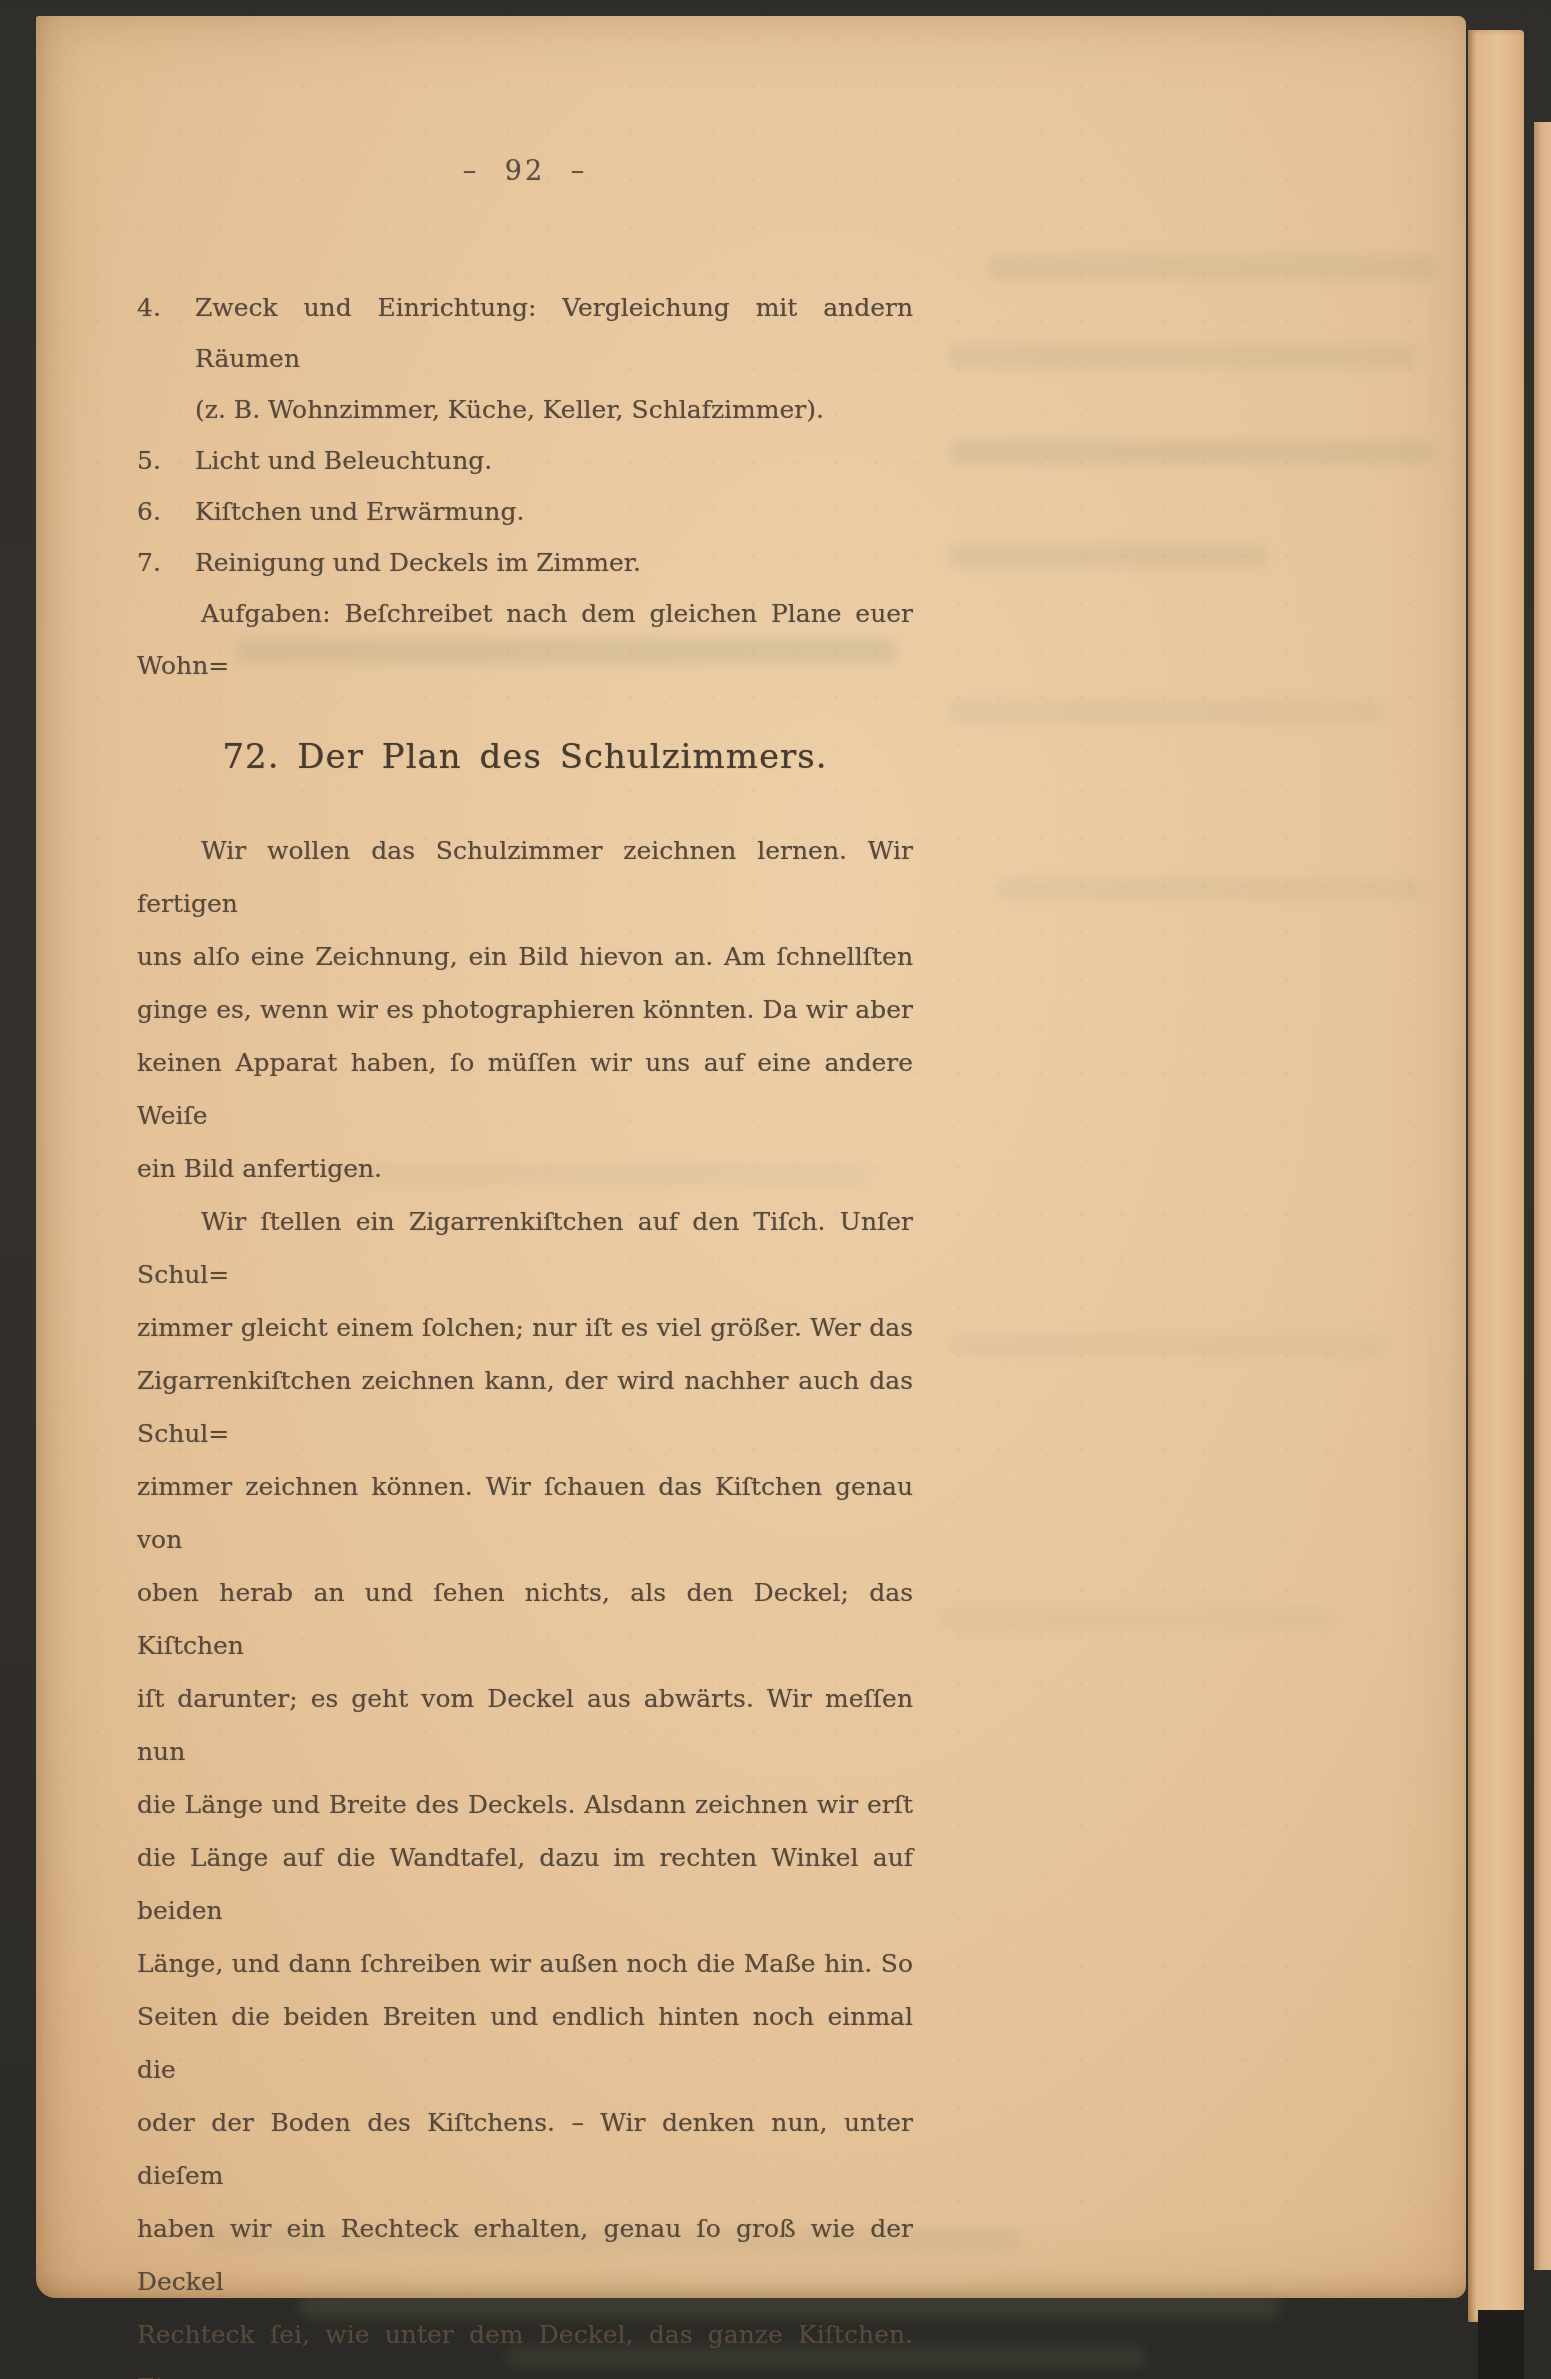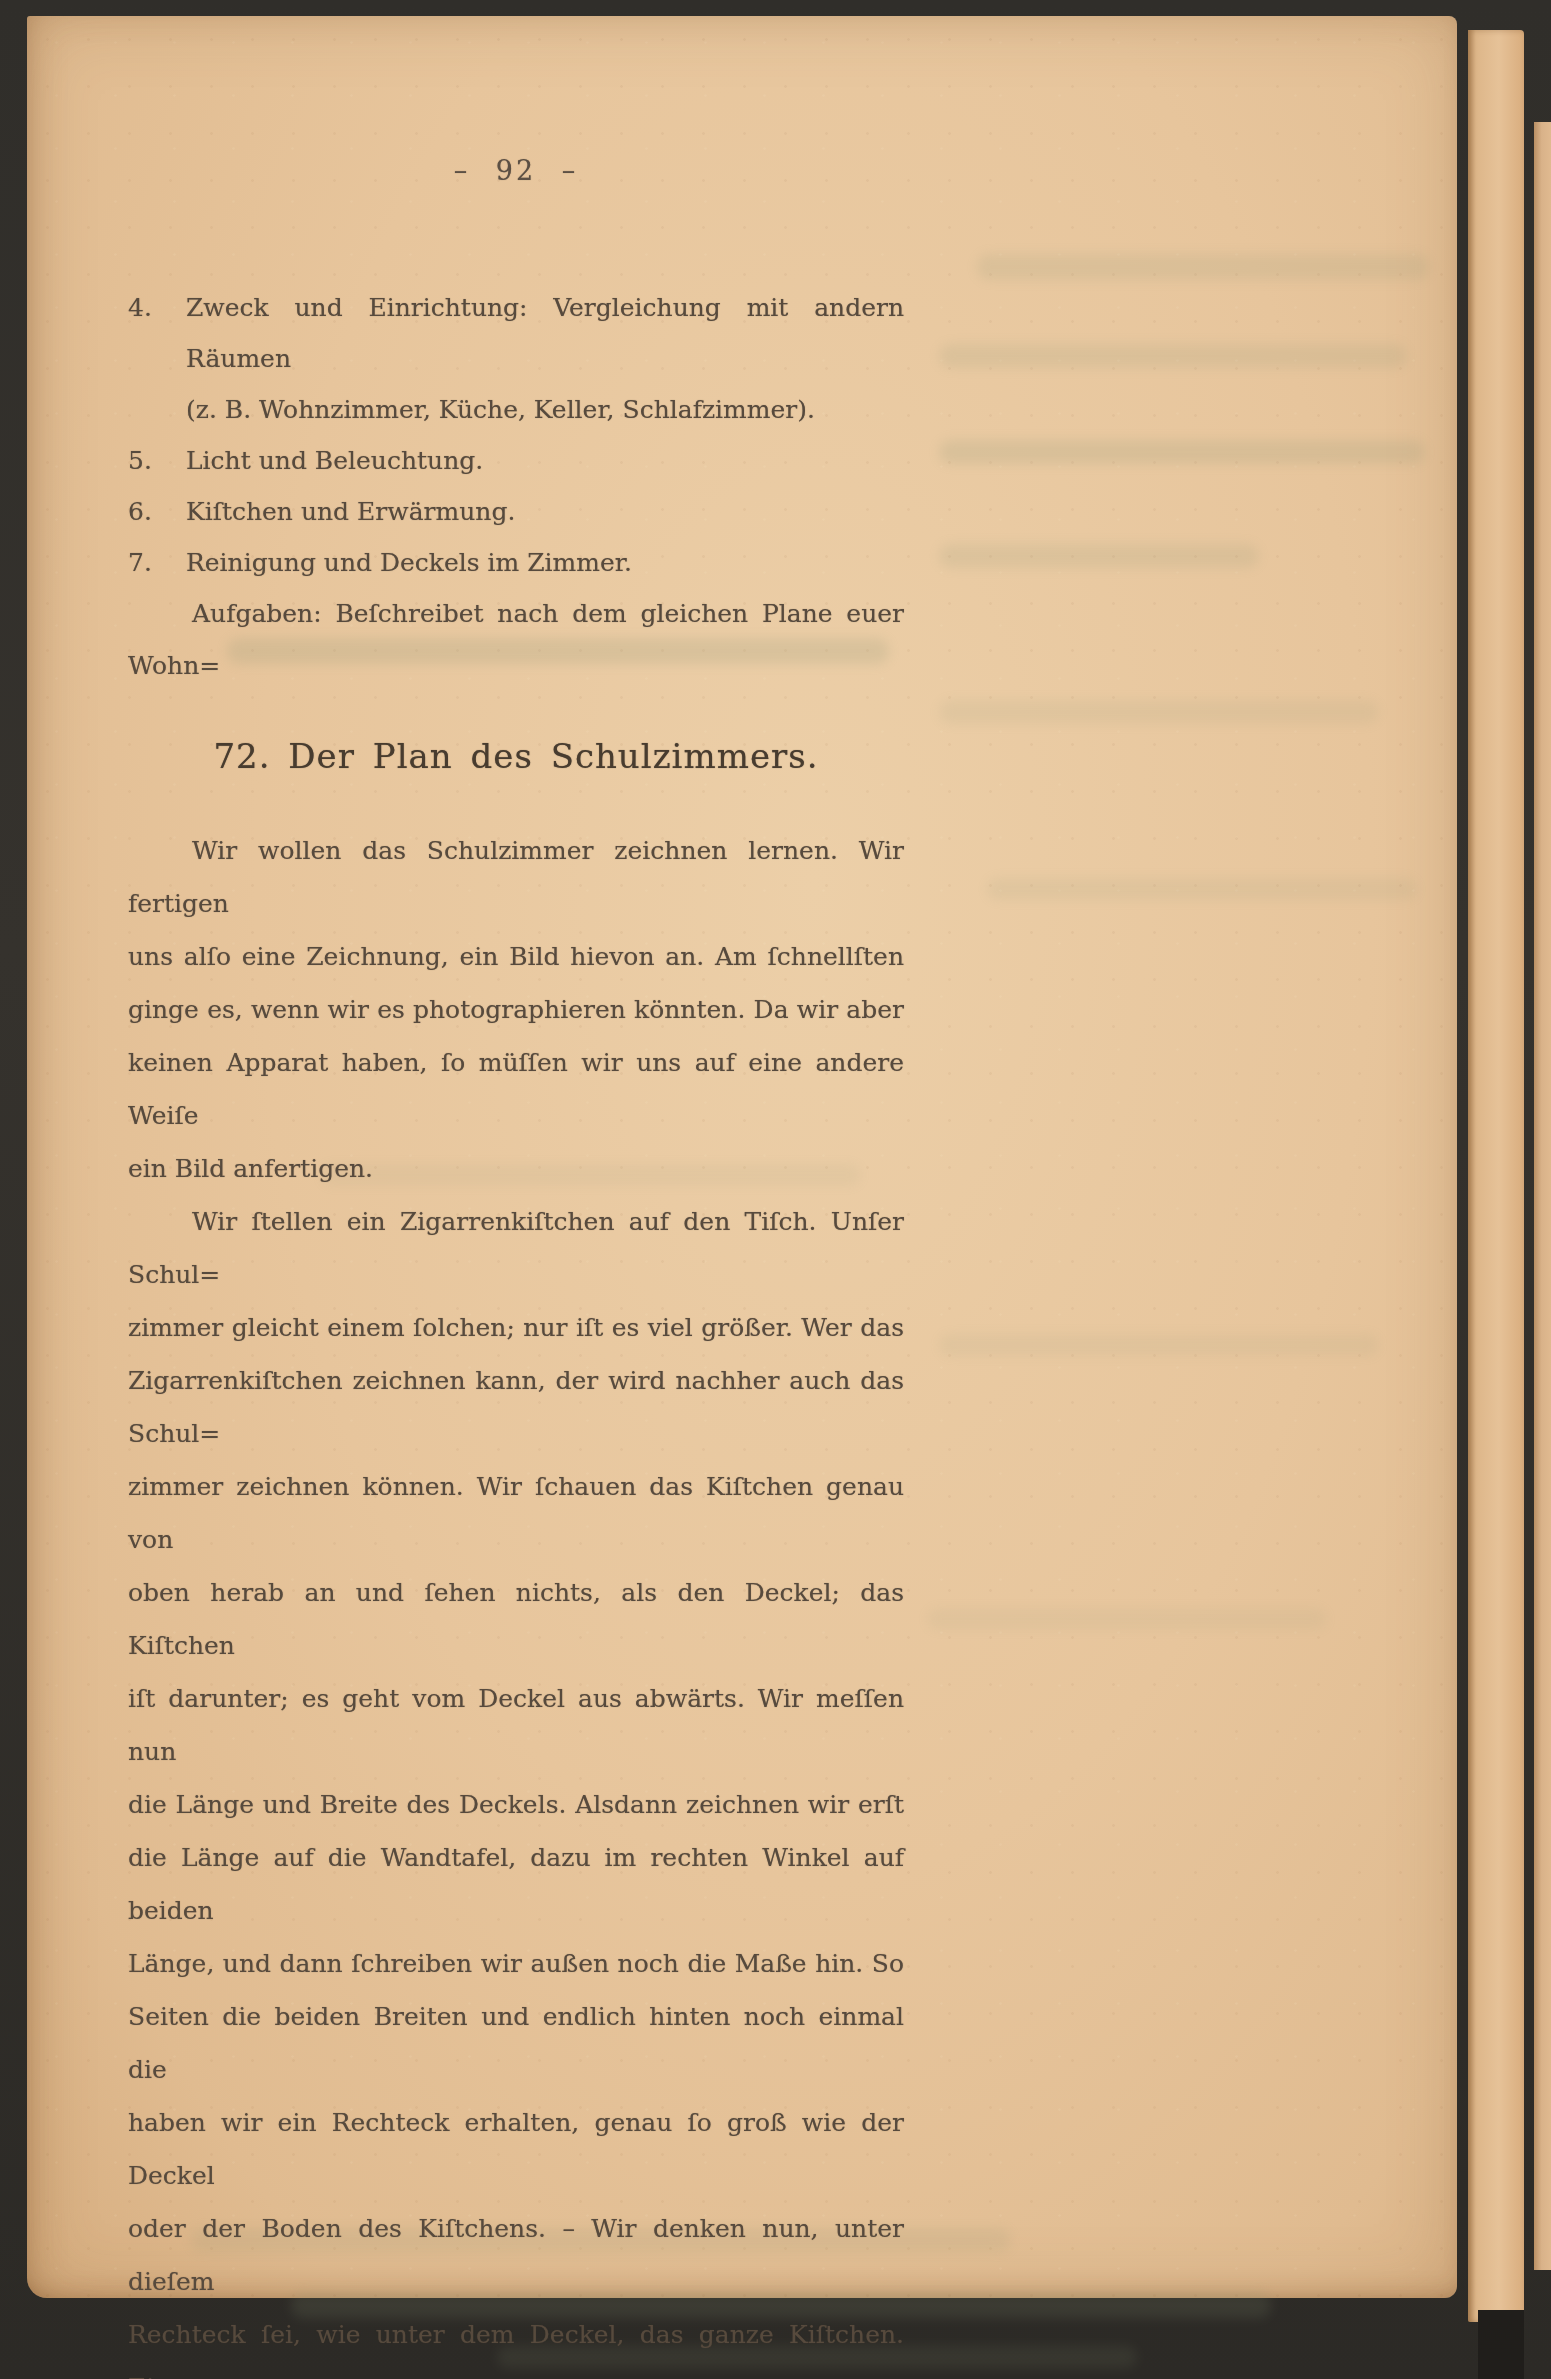--- a/index.html
+++ b/index.html
@@ -3,21 +3,21 @@
 <meta charset="utf-8">
 <style>
   html,body{margin:0;padding:0;}
   body{
     width:1551px;height:2379px;position:relative;overflow:hidden;
     background:linear-gradient(180deg,#302e2a 0%,#35322d 40%,#2c2a26 100%);
     font-family:"DejaVu Serif", serif;
   }
   
   .sheet{
-    position:absolute;left:27px;top:16px;width:1430px;height:2282px;
+    position:absolute;left:36px;top:16px;width:1430px;height:2282px;
     background:
       radial-gradient(rgba(120,75,35,0.06) 1px, transparent 1.6px),
       radial-gradient(rgba(255,242,214,0.09) 1px, transparent 1.6px),
       radial-gradient(ellipse at 55% 38%, #eccfa8 0%, #e7c59c 50%, #e0bb90 82%, #d6ad7f 100%);
     background-size:41px 47px, 59px 53px, 100% 100%;
     border-radius:3px 8px 12px 20px;
     box-shadow:
       inset 0 0 70px rgba(125,82,40,0.22),
       inset 14px 0 40px -18px rgba(120,75,35,0.35),
       inset 0 -10px 22px -12px rgba(120,75,35,0.40);
@@ -143,19 +143,19 @@
         <div class="jline indent">Wir ſtellen ein Zigarrenkiſtchen auf den Tiſch.  Unſer Schul=</div>
         <div class="jline">zimmer gleicht einem ſolchen;  nur iſt es viel größer.  Wer das</div>
         <div class="jline">Zigarrenkiſtchen zeichnen kann, der wird nachher auch das Schul=</div>
         <div class="jline">zimmer zeichnen können.  Wir ſchauen das Kiſtchen genau von</div>
         <div class="jline">oben herab an und ſehen nichts, als den Deckel;  das Kiſtchen</div>
         <div class="jline">iſt darunter;  es geht vom Deckel aus abwärts.  Wir meſſen nun</div>
         <div class="jline">die Länge und Breite des Deckels.  Alsdann zeichnen wir erſt</div>
         <div class="jline">die Länge auf die Wandtafel, dazu im rechten Winkel auf beiden</div>
         <div class="jline">Länge, und dann ſchreiben wir außen noch die Maße hin.  So</div>
         <div class="jline">Seiten die beiden Breiten und endlich hinten noch einmal die</div>
+        <div class="jline">oder der Boden des Kiſtchens. – Wir denken nun, unter dieſem</div>
         <div class="jline">haben wir ein Rechteck erhalten, genau ſo groß wie der Deckel</div>
-        <div class="jline">oder der Boden des Kiſtchens. – Wir denken nun, unter dieſem</div>
         <div class="jline">Rechteck ſei, wie unter dem Deckel, das ganze Kiſtchen.  Eine</div>
       </div>
 
   </div>
 </div>
 
 </body></html>

